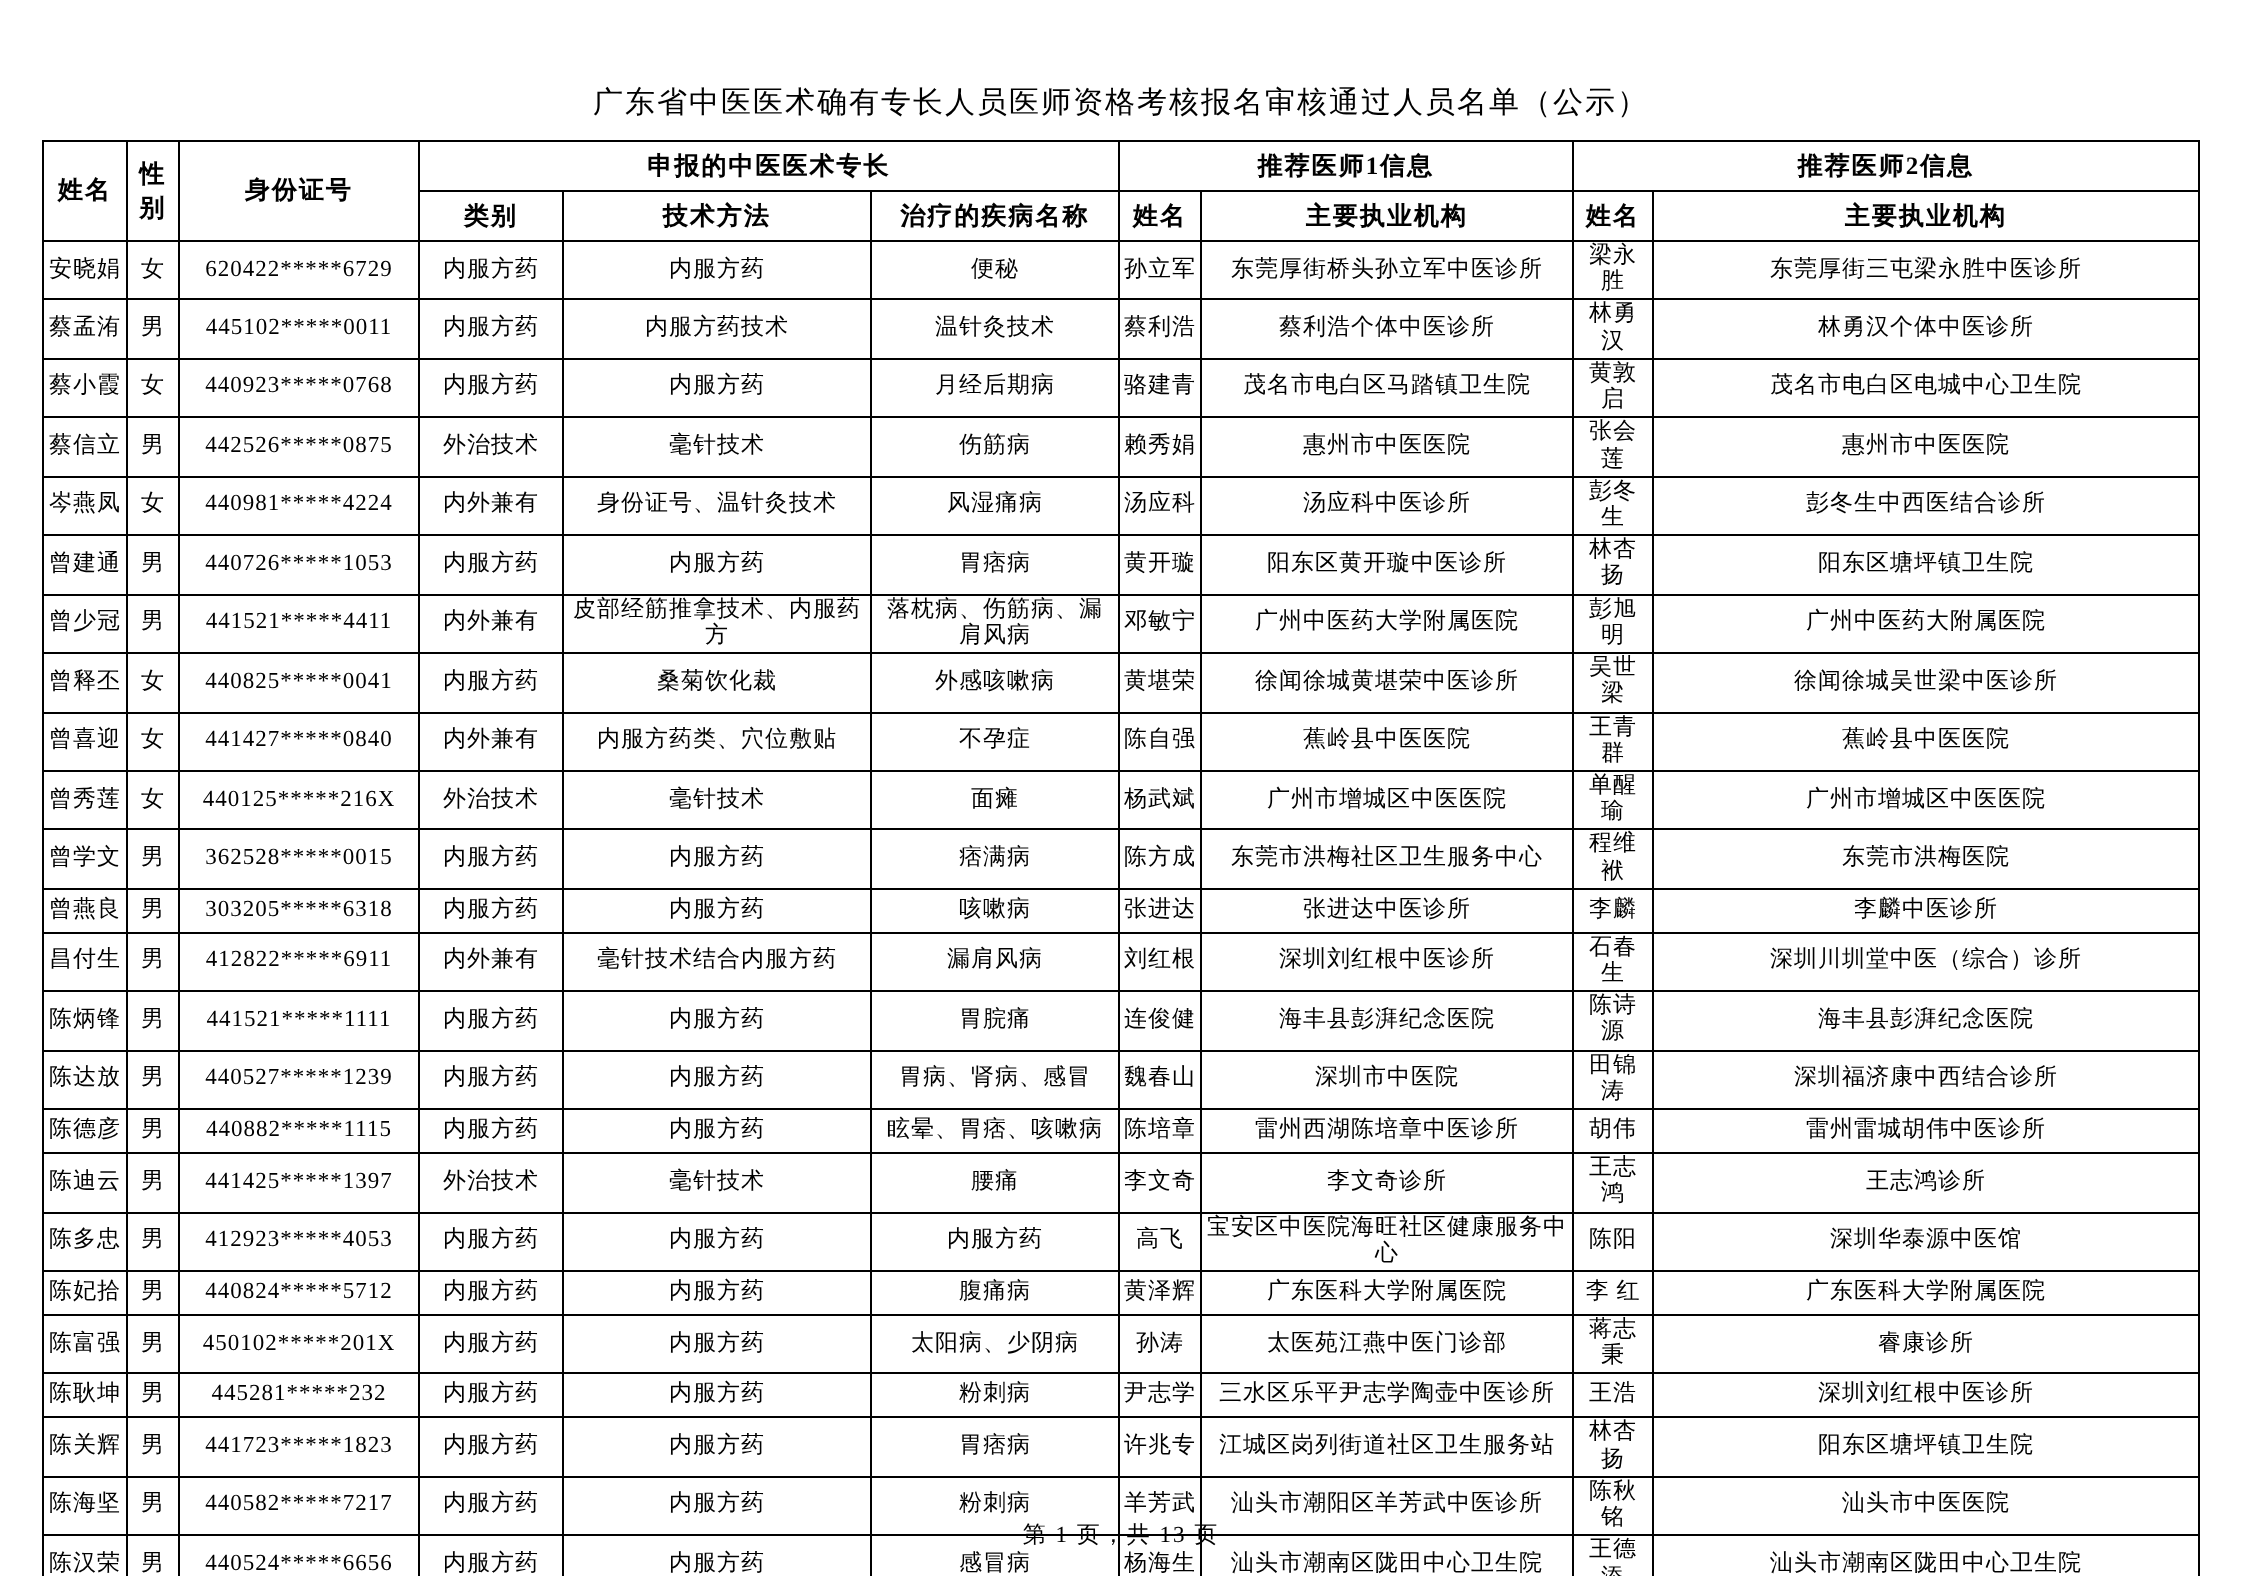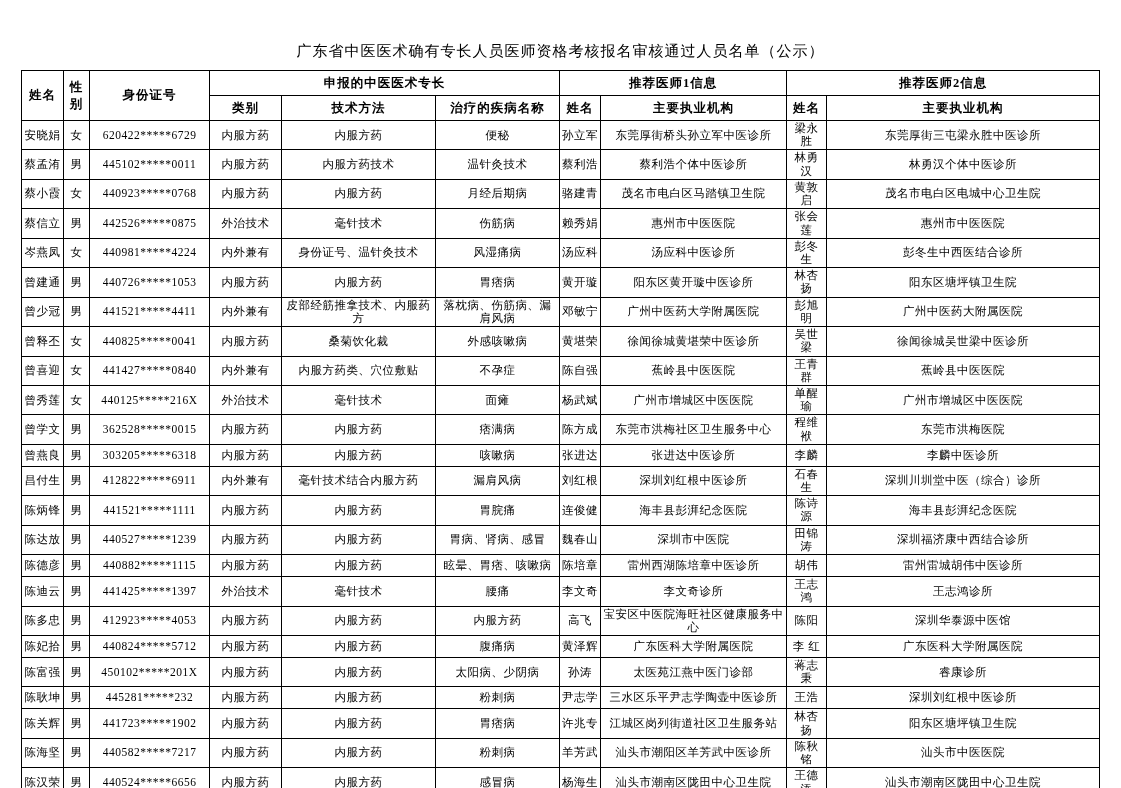--- a/index.html
+++ b/index.html
@@ -352,21 +352,21 @@
           <td>内服方药</td>
           <td>粉刺病</td>
           <td>尹志学</td>
           <td>三水区乐平尹志学陶壶中医诊所</td>
           <td>王浩</td>
           <td>深圳刘红根中医诊所</td>
         </tr>
         <tr>
           <td>陈关辉</td>
           <td>男</td>
-          <td>441723*****1902</td>
+          <td>441723*****1823</td>
           <td>内服方药</td>
           <td>内服方药</td>
           <td>胃痞病</td>
           <td>许兆专</td>
           <td>江城区岗列街道社区卫生服务站</td>
           <td>林杏扬</td>
           <td>阳东区塘坪镇卫生院</td>
         </tr>
         <tr>
           <td>陈海坚</td>
@@ -388,14 +388,15 @@
           <td>内服方药</td>
           <td>感冒病</td>
           <td>杨海生</td>
           <td>汕头市潮南区陇田中心卫生院</td>
           <td>王德添</td>
           <td>汕头市潮南区陇田中心卫生院</td>
         </tr>
       </tbody>
   </table>
 
+  <div class="page-footer">第 1 页，共 13 页</div>
 
 </div>
 
 </body></html>

